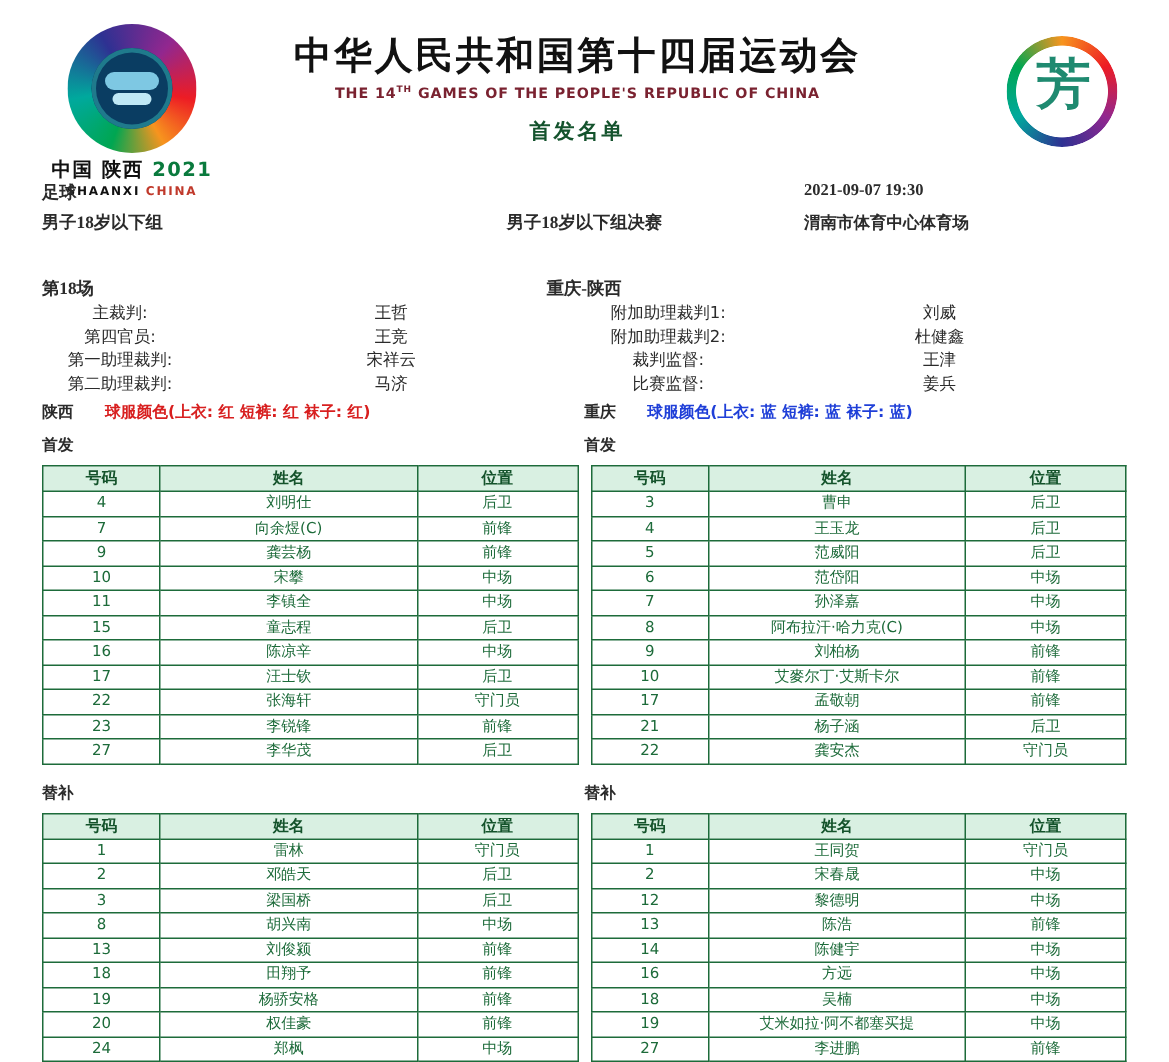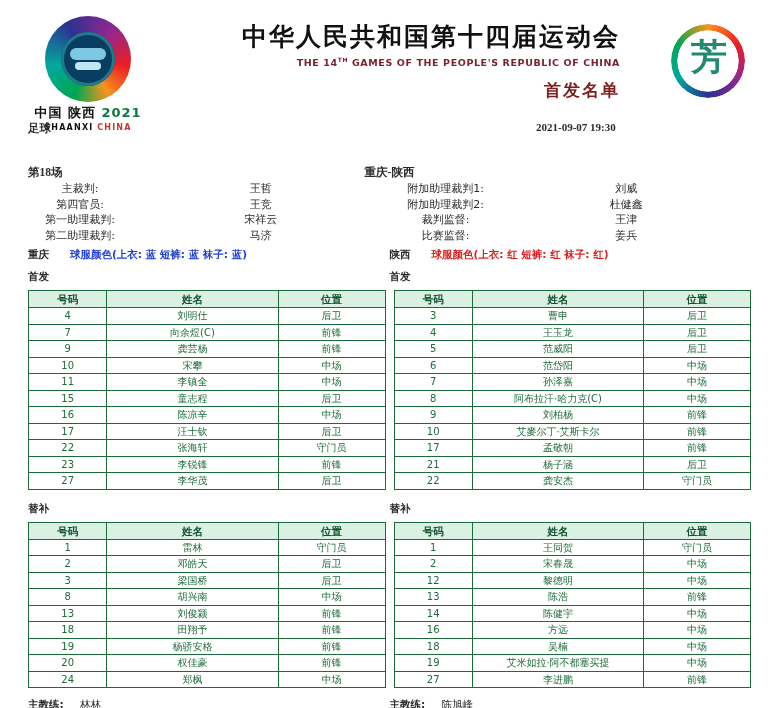--- a/index.html
+++ b/index.html
@@ -46,32 +46,32 @@
     margin-top:2px;font-size:13px;font-weight:bold;color:#111;letter-spacing:1px;
   }
   .logo-text-cn .yr{color:#0a7a3d;}
   .logo-text-en{
     font-size:8px;letter-spacing:1.2px;margin-top:1px;
   }
   .logo-text-en .a{color:#111;font-weight:bold;}
   .logo-text-en .b{color:#c0392b;font-weight:bold;}
 
   .title-block{
-    position:absolute;left:150px;top:20px;width:470px;text-align:right;
+    position:absolute;left:150px;top:20px;width:470px;text-align:center;
   }
   .main-title{
     font-size:25px;font-weight:bold;color:#111;letter-spacing:2px;
     font-family:"DejaVu Sans","Liberation Sans",sans-serif;
   }
   .sub-title-en{
     font-size:9.5px;color:#7a2230;letter-spacing:0.6px;margin-top:3px;font-weight:bold;
   }
   .sub-title-en sup{font-size:6px;}
   .doc-title{
-    font-size:17px;font-weight:bold;margin-top:11px;letter-spacing:2px;color:#7f1d1d;
+    font-size:14px;font-weight:bold;margin-top:11px;letter-spacing:2px;color:#14532d;
   }
 
   .logo-right{position:absolute;right:34px;top:24px;width:74px;height:74px;}
   .logo-right .ring{
     position:absolute;inset:0;border-radius:50%;
     background:conic-gradient(from 0deg,#f7941e,#ed1c24,#92278f,#2e3192,#00a99d,#00a651,#f7941e);
     -webkit-mask:radial-gradient(circle,transparent 0 58%,#000 59%);
             mask:radial-gradient(circle,transparent 0 58%,#000 59%);
   }
   .logo-right .fig{
@@ -192,20 +192,25 @@
       <div class="fig">芳</div>
     </div>
   </div>
 
   <div class="info">
     <div class="row line-sport">
       <div class="r-left">足球</div>
       <div class="r-mid"></div>
       <div class="r-right strong">2021-09-07  19:30</div>
     </div>
+    <div class="row line-group">
+      <div class="r-left">男子18岁以下组</div>
+      <div class="r-mid">男子18岁以下组决赛</div>
+      <div class="r-right strong">渭南市体育中心体育场</div>
+    </div>
     <div class="row match-row">
       <div class="match-no">第18场</div>
       <div class="match-name">重庆-陕西</div>
       <div class="match-pad"></div>
     </div>
   </div>
 
   <div class="officials">
     <div class="off-col left">
       <div class="off-line">
@@ -240,26 +245,26 @@
       </div>
       <div class="off-line">
         <div class="off-label">比赛监督:</div>
         <div class="off-value">姜兵</div>
       </div>
     </div>
   </div>
 
   <div class="kit">
     <div class="kit-col">
+      <div class="kit-team">陕西</div>
+      <div class="kit-text kit-red">球服颜色(上衣: 红  短裤: 红  袜子: 红)</div>
+    </div>
+    <div class="kit-col">
       <div class="kit-team">重庆</div>
       <div class="kit-text kit-blue">球服颜色(上衣: 蓝  短裤: 蓝  袜子: 蓝)</div>
-    </div>
-    <div class="kit-col">
-      <div class="kit-team">陕西</div>
-      <div class="kit-text kit-red">球服颜色(上衣: 红  短裤: 红  袜子: 红)</div>
     </div>
   </div>
 
   <div class="section-label">
     <div class="half">首发</div>
     <div class="half">首发</div>
   </div>
 
   <div class="tables">
     <table class="t-start">

